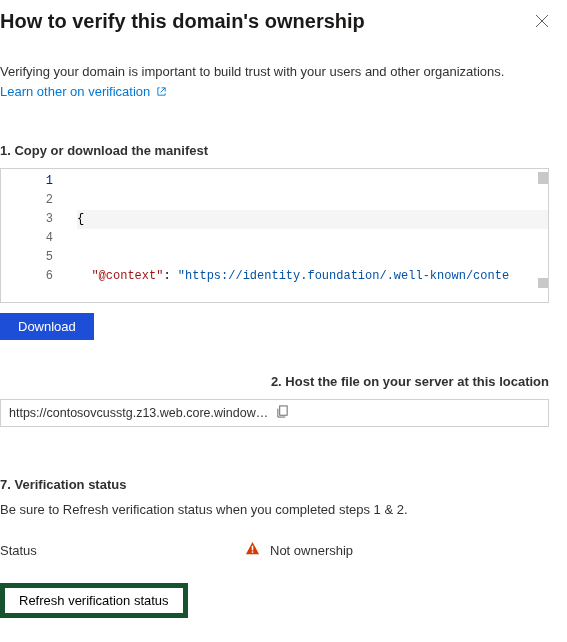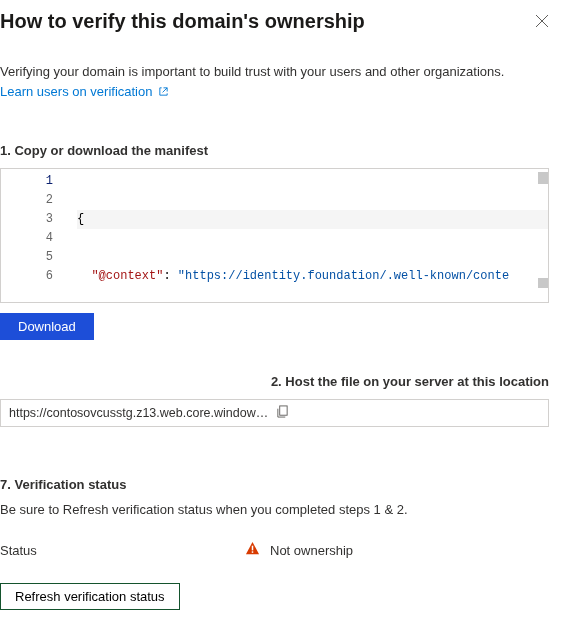--- a/index.html
+++ b/index.html
@@ -142,21 +142,21 @@
     display: flex;
     align-items: center;
     gap: 10px;
     font-size: 13px;
   }
   .warn-icon {
     color: #d83b01;
   }
   .btn-secondary {
     background: #fff;
-    border: 1px solid #14532d;
+    border: 5px solid #14532d;
     font-size: 13px;
     padding: 5px 14px;
     cursor: pointer;
     margin-top: 24px;
   }
 </style>
 </head>
 <body>
 
 <div class="panel">
@@ -166,21 +166,21 @@
     <button class="close-btn">
       <svg width="14" height="14" viewBox="0 0 14 14">
           <path d="M1 1 L13 13 M13 1 L1 13" stroke="currentColor" stroke-width="1" fill="none"></path>
         </svg>
     </button>
   </div>
 
   <div class="intro">
     <span>Verifying your domain is important to build trust with your users and other organizations.</span><br>
     <a class="link">
-      <span>Learn users on verification</span>
+      <span>Learn other on verification</span>
       <svg width="11" height="11" viewBox="0 0 12 12">
           <path d="M4 2 H2 V10 H10 V8 M6 2 H10 V6 M10 2 L5 7" stroke="currentColor" stroke-width="1" fill="none"></path>
         </svg>
     </a>
   </div>
 
   <div class="step-title">1. Copy or download the manifest</div>
 
   <div class="editor">
     <div class="gutter">

